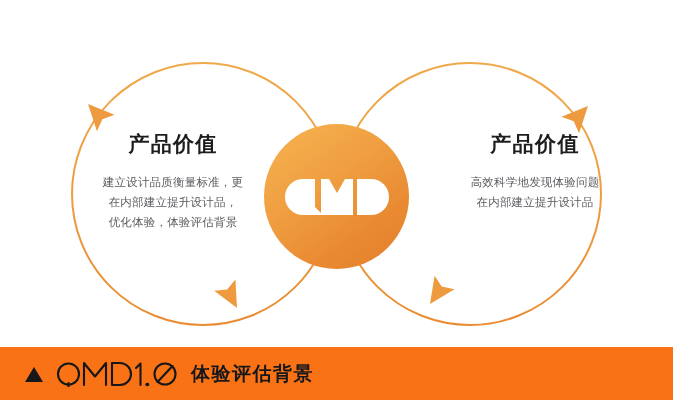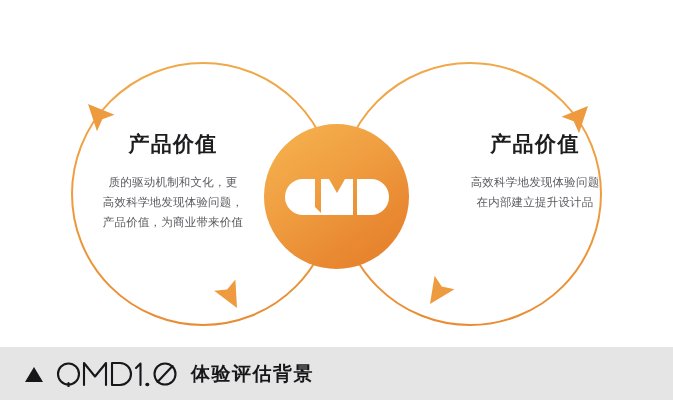--- a/index.html
+++ b/index.html
@@ -84,21 +84,21 @@
   }
   #center-badge svg { display: block; }
 
   
   #footer-band {
     position: absolute;
     left: 0;
     top: 347px;
     width: 673px;
     height: 53px;
-    background: #e5e5e5;
+    background: #f97316;
     display: flex;
     align-items: center;
   }
   #footer-inner {
     display: flex;
     align-items: center;
     margin-left: 25px;
   }
   #footer-marker {
     width: 0; height: 0;
@@ -155,23 +155,23 @@
       </g>
 
       <g transform="translate(430,304) rotate(-56)">
         <path d="M 0 0 L 26 -12 L 21 0 L 26 12 Z" fill="#ED9B3E"></path>
       </g>
     </svg>
 
     <div class="lobe lobe-left">
       <div class="lobe-title">产品价值</div>
       <div class="lobe-body">
-        <span class="ln">质的驱动机制和文化，更</span>
-        <span class="ln">高效科学地发现体验问题，</span>
-        <span class="ln">产品价值，为商业带来价值</span>
+        <span class="ln">建立设计品质衡量标准，更</span>
+        <span class="ln">在内部建立提升设计品，</span>
+        <span class="ln">优化体验，体验评估背景</span>
       </div>
     </div>
 
     <div class="lobe lobe-right">
       <div class="lobe-title">产品价值</div>
       <div class="lobe-body">
         <span class="ln">高效科学地发现体验问题</span>
         <span class="ln">在内部建立提升设计品</span>
       </div>
     </div>

